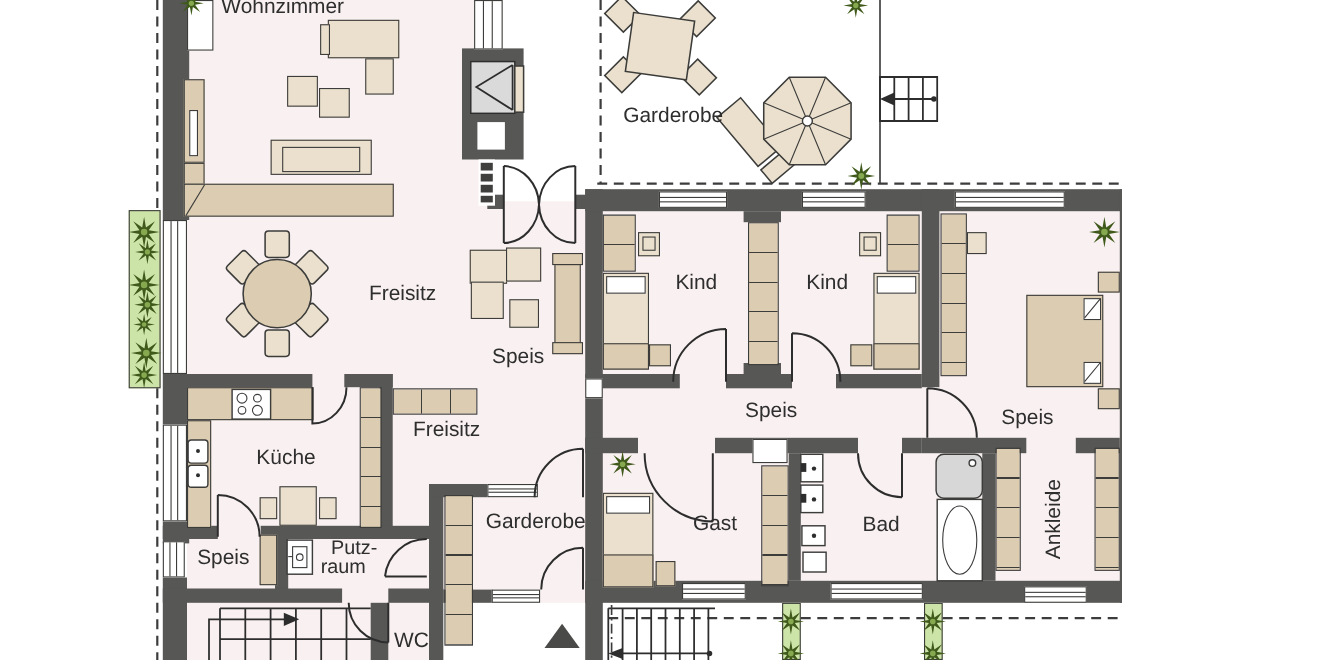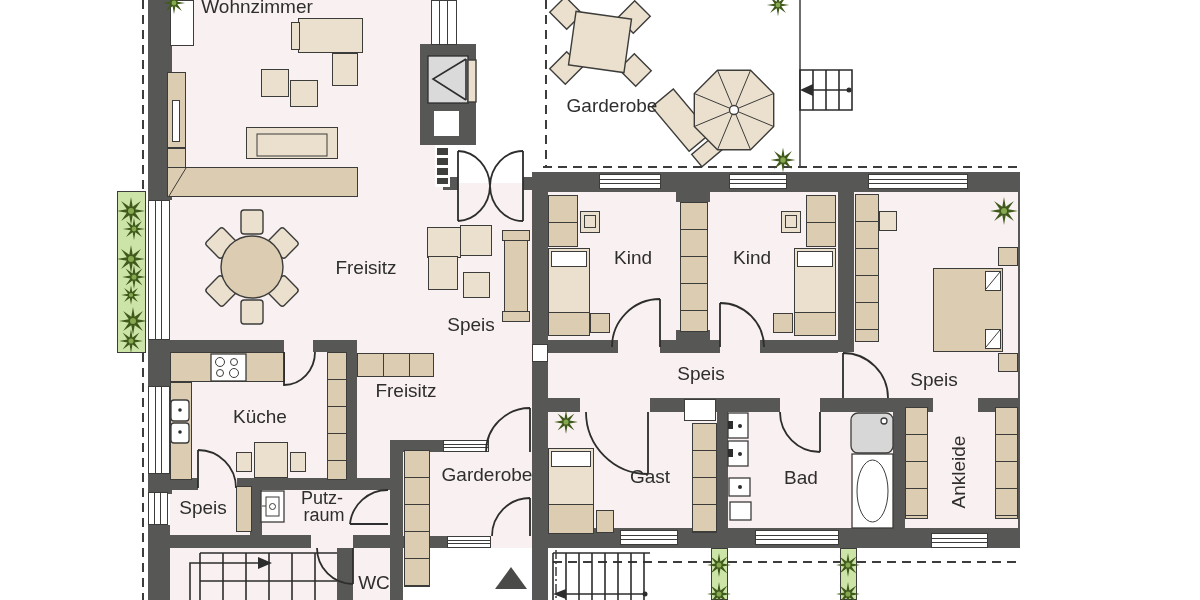--- a/index.html
+++ b/index.html
@@ -355,21 +355,21 @@
   <div class="lbl" style="left:366px;top:268px">Freisitz</div>
   <div class="lbl" style="left:471px;top:325px">Speis</div>
   <div class="lbl" style="left:633px;top:258px">Kind</div>
   <div class="lbl" style="left:752px;top:258px">Kind</div>
   <div class="lbl" style="left:934px;top:380px">Speis</div>
   <div class="lbl" style="left:701px;top:374px">Speis</div>
   <div class="lbl" style="left:260px;top:417px">Küche</div>
   <div class="lbl" style="left:406px;top:391px">Freisitz</div>
   <div class="lbl" style="left:203px;top:508px">Speis</div>
   <div class="lbl small" style="left:322px;top:498px">Putz-</div>
-  <div class="lbl small" style="left:324px;top:515px">raum</div>
+  <div class="lbl small" style="left:312px;top:515px">raum</div>
   <div class="lbl" style="left:487px;top:475px">Garderobe</div>
   <div class="lbl" style="left:650px;top:477px">Gast</div>
   <div class="lbl" style="left:801px;top:478px">Bad</div>
   <div class="lbl rot" style="left:959px;top:472px">Ankleide</div>
   <div class="lbl" style="left:374px;top:583px">WC</div>
   <div class="wm" style="left:1031px;top:508px">McGrundriss</div>
 
 </div>
 
 </body></html>

